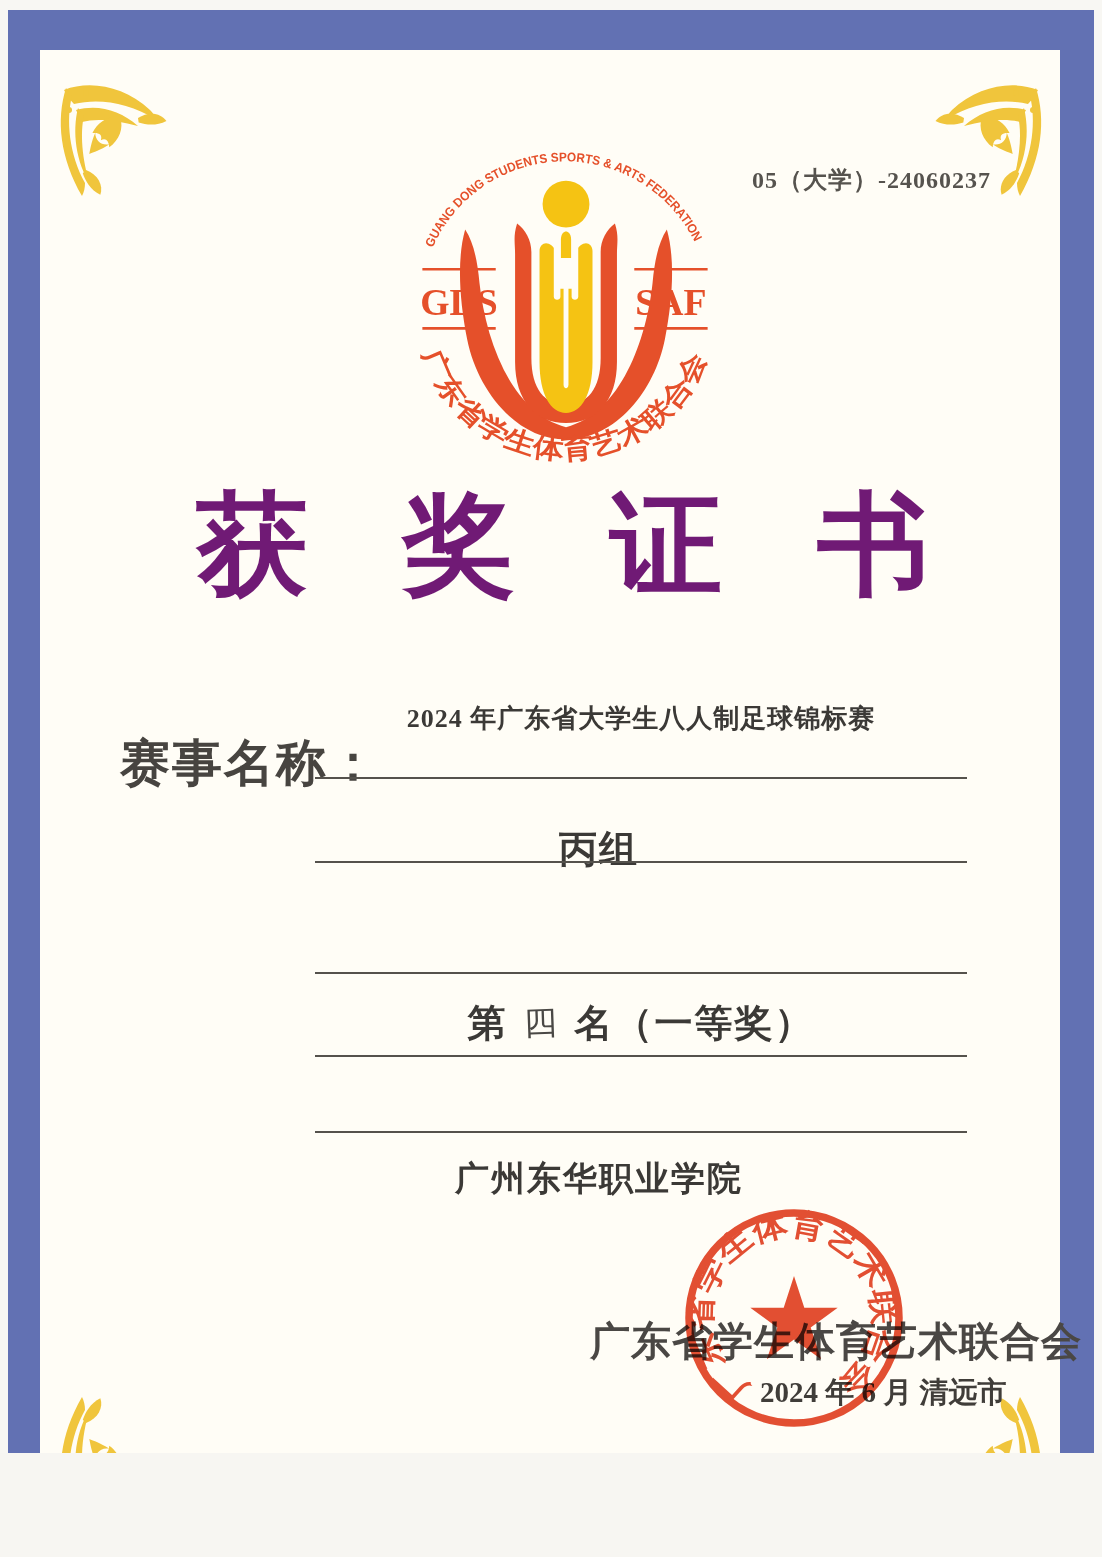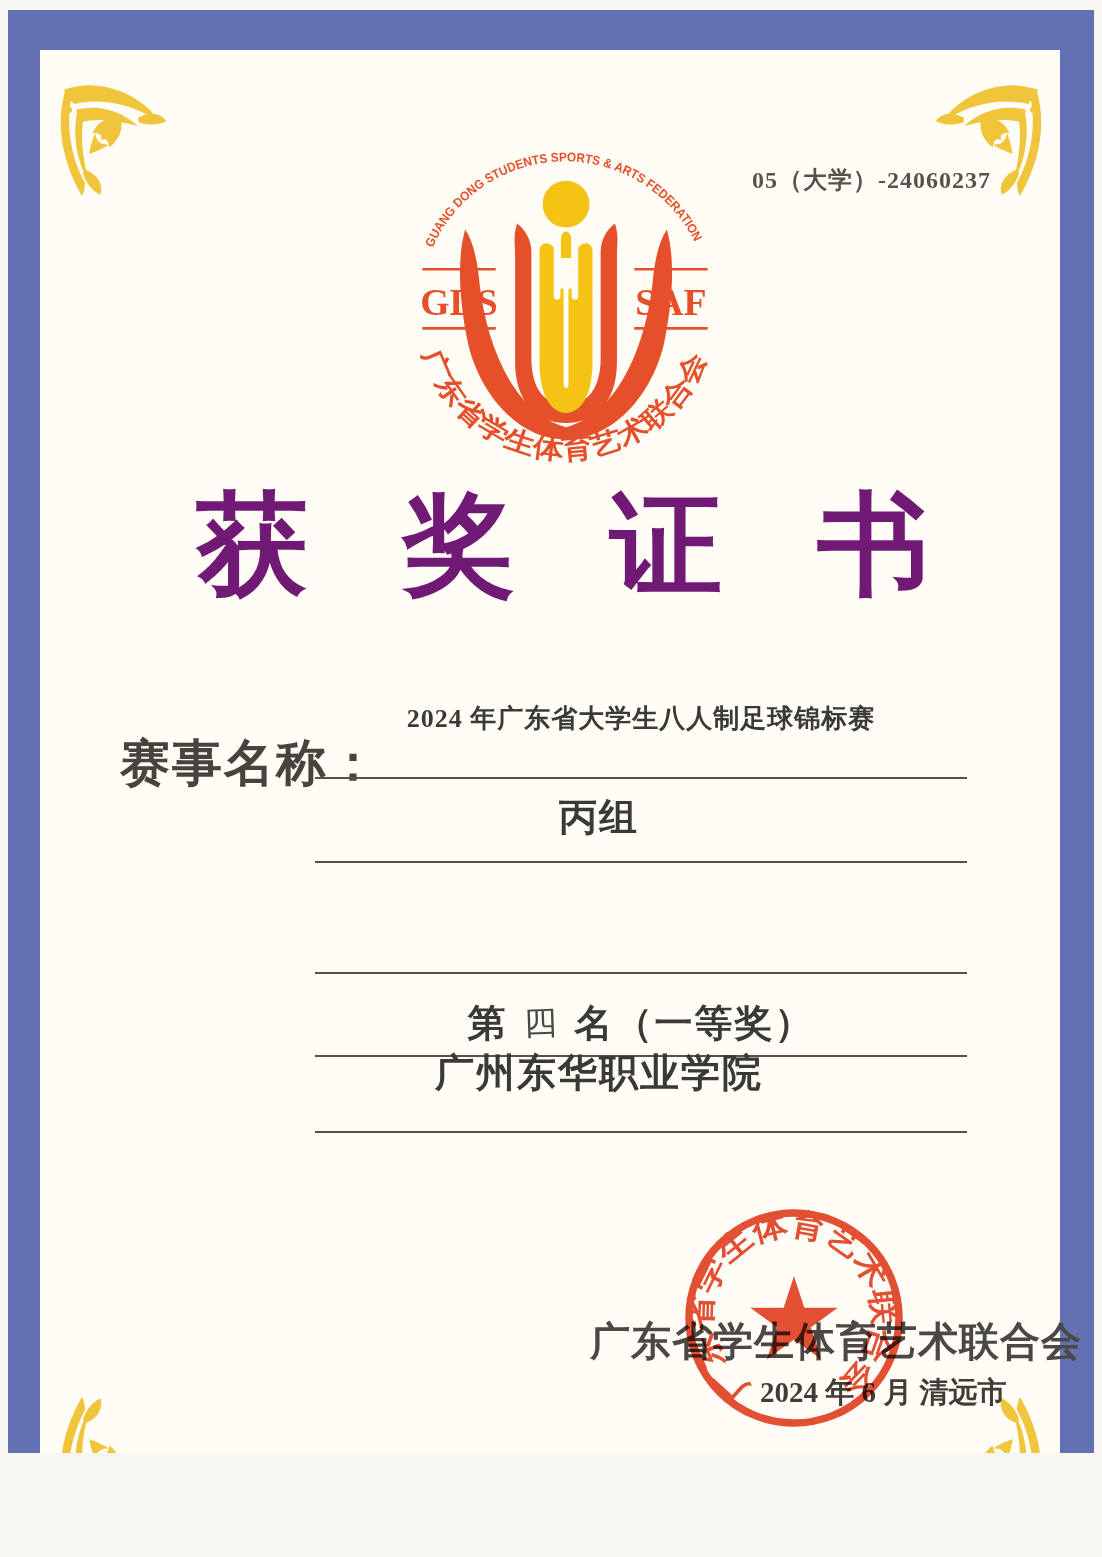--- a/index.html
+++ b/index.html
@@ -44,21 +44,21 @@
   .field-line {
     position:absolute; left:315px; width:652px; height:2px;
     background:#55524c;
   }
   .field-value {
     position:absolute; left:315px; width:652px; text-align:center;
     font-size:36px; font-weight:700; color:#3b3936;
     white-space:nowrap; letter-spacing:2px;
   }
   .fv-event { font-size:26px; letter-spacing:1px; }
-  .shift-l  { transform:translateX(-42px); }
+  .shift-l  { transform:translateX(-42px);margin-top:32px; }
   .hand-digit {
     display:inline-block; font-family:"DejaVu Sans",sans-serif;
     font-weight:400; font-size:33px; color:#4a4845;
     margin:0 16px; transform:rotate(-2deg) translateY(-2px);
   }
 
   .signature {
     position:absolute; left:590px; top:1314px;
     font-size:40px; font-weight:700; color:#4a4744; white-space:nowrap;
     letter-spacing:1px;
@@ -218,21 +218,21 @@
   <div class="field-value shift-l" style="top:792px; font-size:38px">丙组</div>
   <div class="field-line" style="top:861px"></div>
 
   <div class="field-line" style="top:972px"></div>
 
   <div class="field-value" style="top:998px; font-size:38px">
     <span>第</span><span class="hand-digit">四</span><span>名（一等奖）</span>
   </div>
   <div class="field-line" style="top:1055px"></div>
 
-  <div class="field-value shift-l" style="top:1046px; font-size:39px">广州东华职业学院</div>
+  <div class="field-value shift-l" style="top:1124px; font-size:34px">广州东华职业学院</div>
   <div class="field-line" style="top:1131px"></div>
 
   <div class="signature">广东省学生体育艺术联合会</div>
   <div class="dateline">2024 年 6 月 清远市</div>
 
   <svg class="stamp" width="240" height="240" viewBox="0 0 240 240">
     <defs>
       <path id="sealArc" d="M 77.5 188.1 A 81 81 0 1 1 158.5 188.1"></path>
     </defs>
     <circle cx="120" cy="120" r="105" fill="none" stroke="#df3c1e" stroke-width="7.5"></circle>

